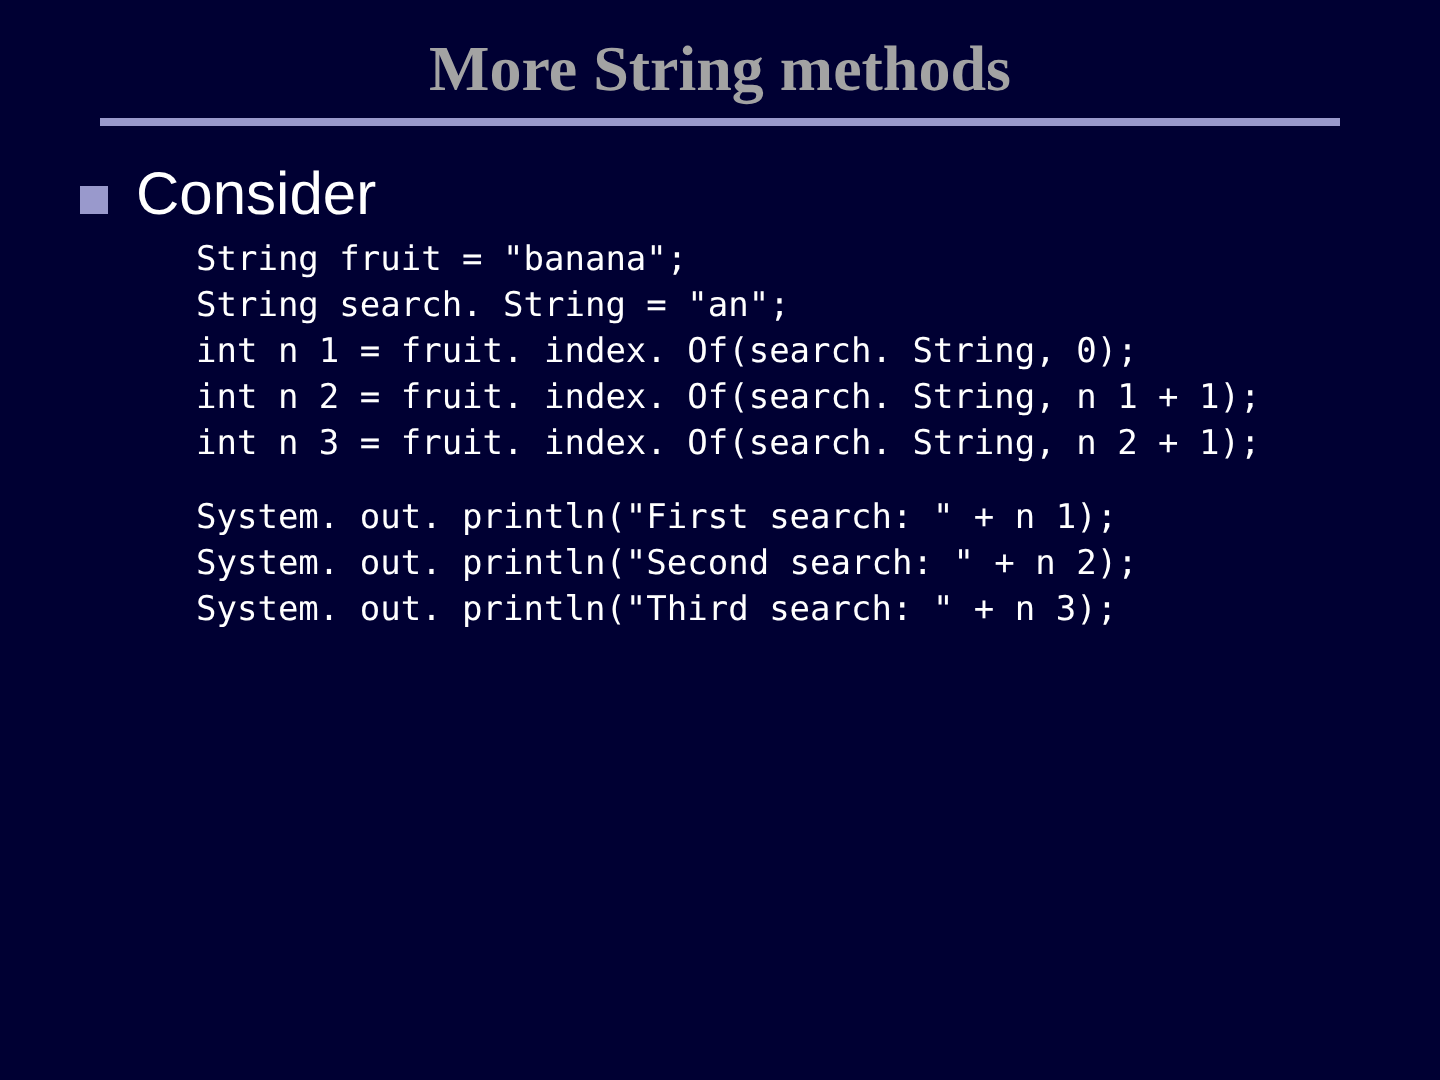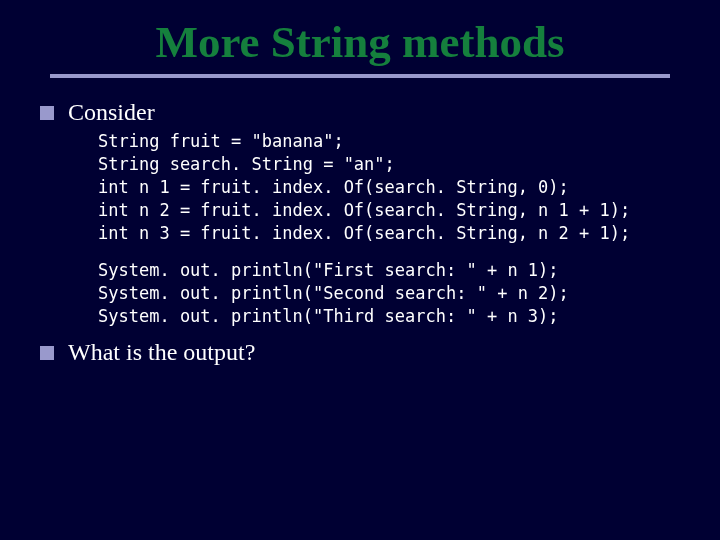--- a/index.html
+++ b/index.html
@@ -13,24 +13,24 @@
     overflow: hidden;
   }
   .slide {
     box-sizing: border-box;
     width: 720px;
     height: 540px;
     padding: 12px 40px 20px 40px;
   }
   .title {
     text-align: center;
-    font-size: 45px;
+    font-size: 32px;
     font-weight: bold;
     margin: 4px 0 6px 0;
-    color: #15803d;
+    color: #a3a3a3;
   }
   .rule {
     height: 4px;
     background: #9999cc;
     margin: 0 10px 18px 10px;
   }
   .section {
     margin: 8px 0 6px 0;
   }
   .bullet-row {
@@ -40,22 +40,22 @@
     margin-bottom: 4px;
   }
   .bullet {
     width: 14px;
     height: 14px;
     background: #9999cc;
     flex: 0 0 auto;
     margin-top: 10px;
   }
   .bullet-text {
-    font-size: 24px;
-    font-family: Liberation Serif, serif;
+    font-size: 30px;
+    font-family: Liberation Sans, sans-serif;
   }
   .code {
     font-family: "Lucida Console", Consolas, monospace;
     font-size: 17px;
     line-height: 1.35;
     white-space: pre;
     margin-left: 58px;
     color: #ffffff;
   }
   .code-block-gap {
@@ -80,19 +80,15 @@
 int n 1 = fruit. index. Of(search. String, 0);
 int n 2 = fruit. index. Of(search. String, n 1 + 1);
 int n 3 = fruit. index. Of(search. String, n 2 + 1);</div>
     <div class="code-block-gap"></div>
     <div class="code">System. out. println("First search: " + n 1);
 System. out. println("Second search: " + n 2);
 System. out. println("Third search: " + n 3);</div>
   </div>
 
   <div class="section">
-    <div class="bullet-row">
-      <div class="bullet"></div>
-      <div class="bullet-text">What is the output?</div>
-    </div>
   </div>
 
 </div>
 
 </body></html>

